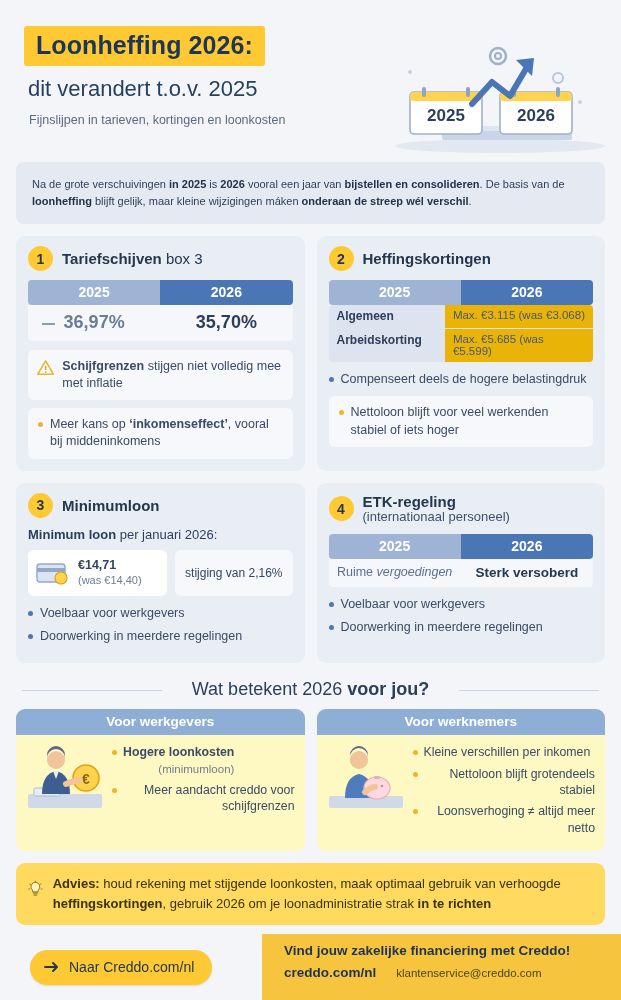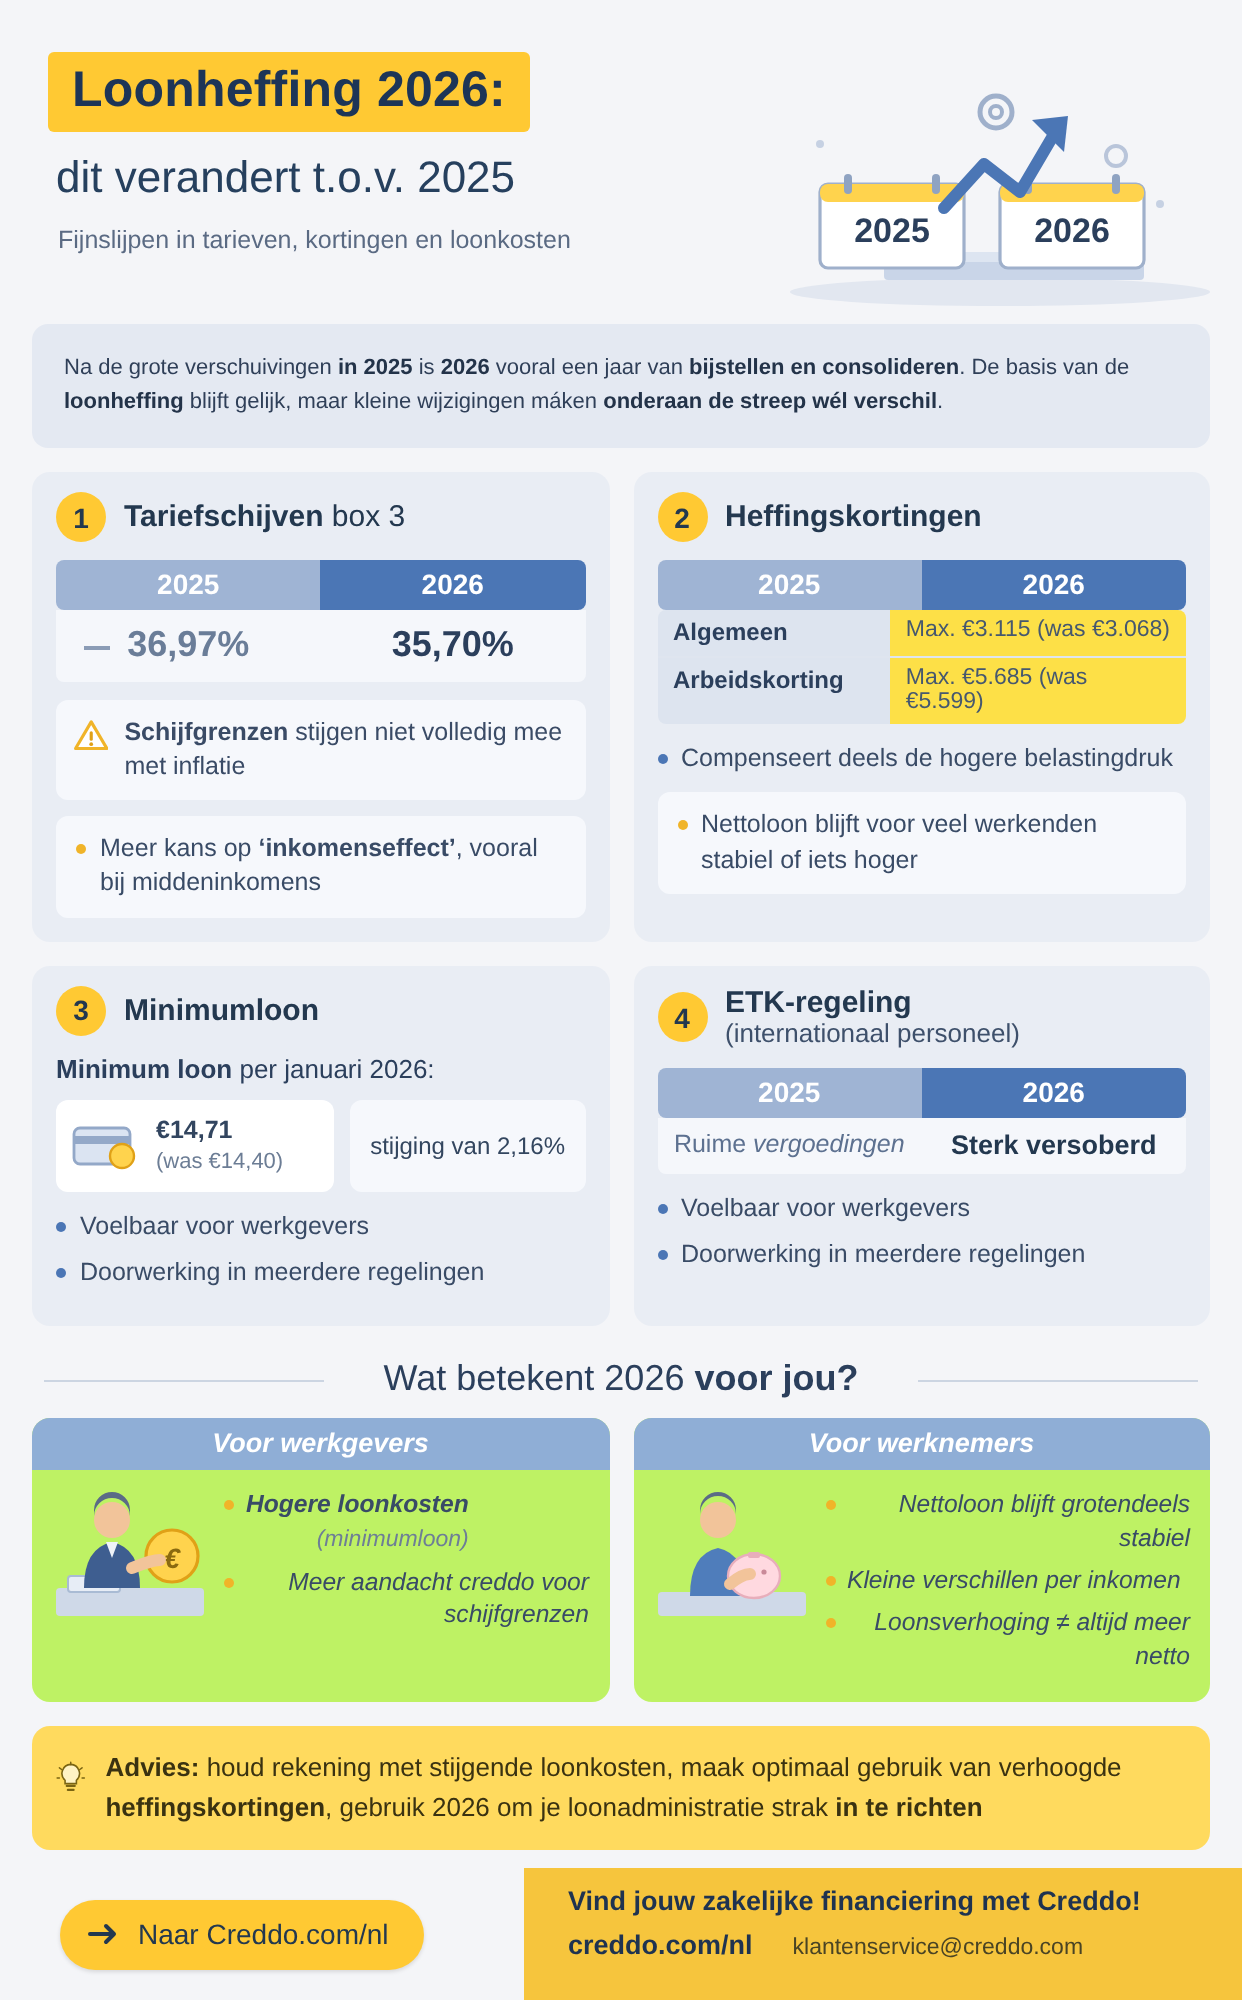--- a/index.html
+++ b/index.html
@@ -197,21 +197,21 @@
   .mt-row:last-child { border-bottom: none; }
   .mt-label {
     flex: 0 0 44%;
     background: #dde4ef;
     padding: 4px 8px 5px 8px;
     font-weight: bold;
     color: #2b3f5c;
   }
   .mt-val {
     flex: 1;
-    background: #fde047;
+    background: #eab308;
     padding: 4px 8px 5px 8px;
     color: #46586f;
     font-size: 11.5px;
   }
 
   
   .min-lead {
     font-size: 13px;
     color: #2b3f5c;
     margin-bottom: 8px;
@@ -265,24 +265,23 @@
     position: absolute;
     top: 50%;
     width: 140px; height: 1px;
     background: #ccd5e2;
   }
   .section-head::before { left: 6px; }
   .section-head::after { right: 6px; }
 
   
   .persona-card {
-    background: #bef264;
+    background: #fef9c3;
     border-radius: 9px;
     overflow: hidden;
-    font-style: italic;
   }
   .persona-head {
     background: #8faed6;
     color: #fff;
     font-weight: bold;
     font-size: 13.5px;
     text-align: center;
     padding: 5px 0 6px 0;
   }
   .persona-body {
@@ -568,25 +567,25 @@
           <path d="M23 13 a9 9 0 0 1 18 0 l0 -2 a9 9 0 0 0 -18 0 z" fill="#5b6b86"></path>
           <path d="M18 54 q0 -21 14 -24 q14 3 14 24 z" fill="#4f7dbb"></path>
           <ellipse cx="50" cy="44" rx="13" ry="11" fill="#ffd9e0" stroke="#e8aebb" stroke-width="1.2"></ellipse>
           <circle cx="55" cy="42" r="1.3" fill="#c98a99"></circle>
           <rect x="47" y="32" width="6" height="3" rx="1" fill="#e8aebb"></rect>
           <path d="M38 48 q6 -5 10 -5" stroke="#f2c49a" stroke-width="6" fill="none" stroke-linecap="round"></path>
         </svg>
         <div class="persona-list">
           <div class="p-bullet">
             <div class="dot y"></div>
-            <div>Nettoloon blijft grotendeels stabiel</div>
+            <div>Kleine verschillen per inkomen</div>
           </div>
           <div class="p-bullet">
             <div class="dot y"></div>
-            <div>Kleine verschillen per inkomen</div>
+            <div>Nettoloon blijft grotendeels stabiel</div>
           </div>
           <div class="p-bullet">
             <div class="dot y"></div>
             <div>Loonsverhoging ≠ altijd meer netto</div>
           </div>
         </div>
       </div>
     </div>
   </div>
 

